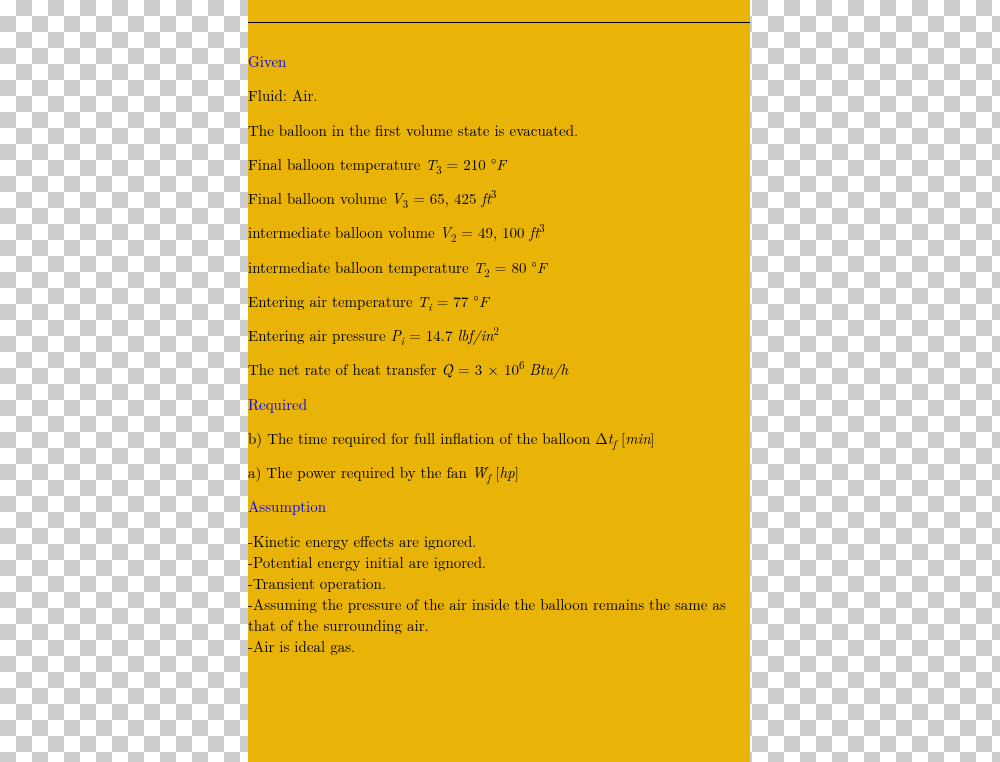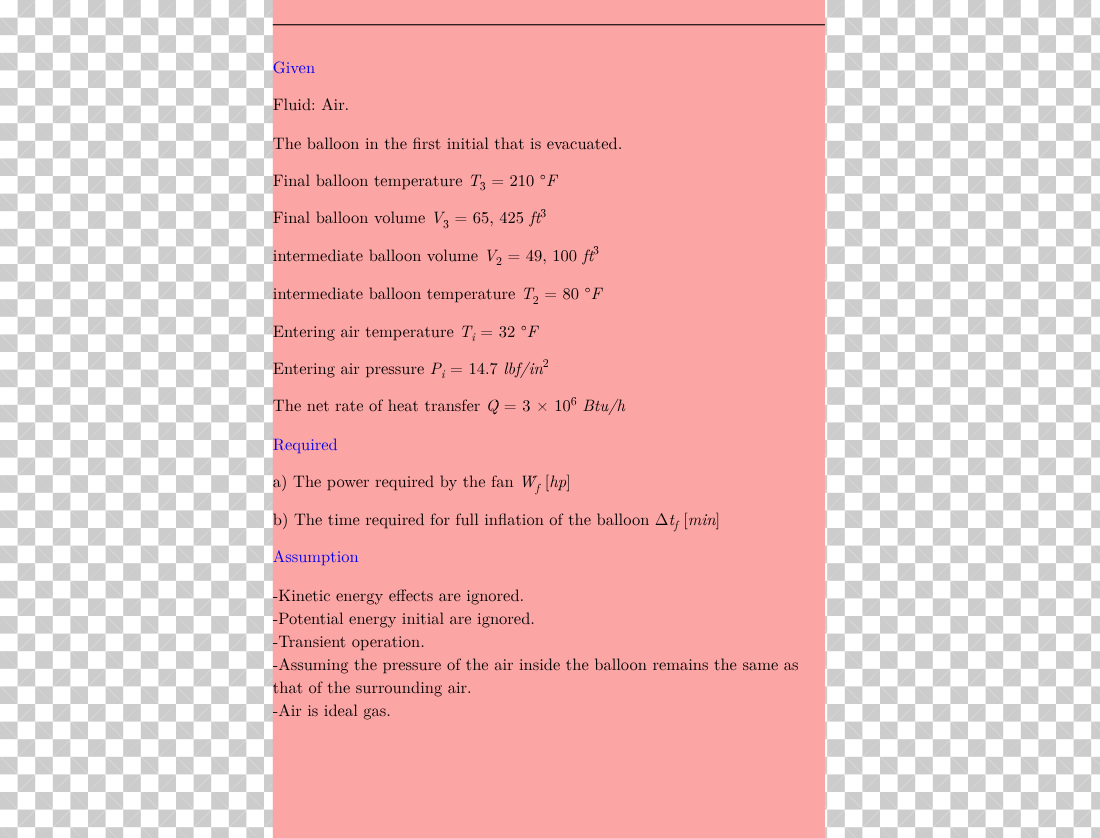--- a/index.html
+++ b/index.html
@@ -13,21 +13,21 @@
       linear-gradient(-45deg, #ccc 25%, transparent 25%),
       linear-gradient(45deg, transparent 75%, #ccc 75%),
       linear-gradient(-45deg, transparent 75%, #ccc 75%);
     background-size: 32px 32px;
     background-position: 0 0, 0 16px, 16px -16px, -16px 0px;
     font-family: "Latin Modern Roman", "CMU Serif", "Times New Roman", Times, serif;
     font-size: 15px;
     color: #000;
   }
   .page {
-    background: #fca5a5;
+    background: #eab308;
     margin-left: 248px;
     margin-right: 250px;
     margin-top: 0;
     padding-top: 22px;
     padding-bottom: 30px;
     box-sizing: border-box;
     width: 502px;
     min-height: 762px;
   }
   .content {
@@ -56,58 +56,58 @@
 <body>
 
 <div class="page">
   <div class="content">
 
     <p class="heading">Given</p>
 
     <p>Fluid:  Air.</p>
 
 
-    <p>The balloon in the first initial that is evacuated.</p>
+    <p>The balloon in the first volume state is evacuated.</p>
 
     <p>
       <span>Final balloon temperature </span><span class="ital">T</span><sub>3</sub><span> = 210 °</span><span class="ital">F</span>
     </p>
 
     <p>
       <span>Final balloon volume </span><span class="ital">V</span><sub>3</sub><span> = 65, 425 </span><span class="ital">ft</span><sup>3</sup>
     </p>
 
     <p>
       <span>intermediate balloon volume </span><span class="ital">V</span><sub>2</sub><span> = 49, 100 </span><span class="ital">ft</span><sup>3</sup>
     </p>
 
     <p>
       <span>intermediate balloon temperature </span><span class="ital">T</span><sub>2</sub><span> = 80 °</span><span class="ital">F</span>
     </p>
 
     <p>
-      <span>Entering air temperature </span><span class="ital">T</span><sub class="ital">i</sub><span> = 32 °</span><span class="ital">F</span>
+      <span>Entering air temperature </span><span class="ital">T</span><sub class="ital">i</sub><span> = 77 °</span><span class="ital">F</span>
     </p>
 
     <p>
       <span>Entering air pressure </span><span class="ital">P</span><sub class="ital">i</sub><span> =  14.7 </span><span class="ital">lbf/in</span><sup>2</sup>
     </p>
 
     <p>
       <span>The net rate of heat transfer </span><span class="ital">Q̇</span><span> = 3 × 10</span><sup>6</sup><span> </span><span class="ital">Btu/h</span>
     </p>
 
     <p class="heading">Required</p>
 
     <p>
-      <span>a) The power required by the fan </span><span class="ital">Ẇ</span><sub class="ital">f</sub><span> [</span><span class="ital">hp</span><span>]</span>
+      <span>b) The time required for full inflation of the balloon Δ</span><span class="ital">t</span><sub class="ital">f</sub><span> [</span><span class="ital">min</span><span>]</span>
     </p>
 
     <p>
-      <span>b) The time required for full inflation of the balloon Δ</span><span class="ital">t</span><sub class="ital">f</sub><span> [</span><span class="ital">min</span><span>]</span>
+      <span>a) The power required by the fan </span><span class="ital">Ẇ</span><sub class="ital">f</sub><span> [</span><span class="ital">hp</span><span>]</span>
     </p>
 
     <p class="heading">Assumption</p>
 
     <div class="tight">
       <p>-Kinetic energy effects are ignored.</p>
       <p>-Potential energy initial are ignored.</p>
       <p>-Transient operation.</p>
       <p>-Assuming the pressure of the air inside the balloon remains the same as that of the surrounding air.</p>
       <p>-Air is ideal gas.</p>

